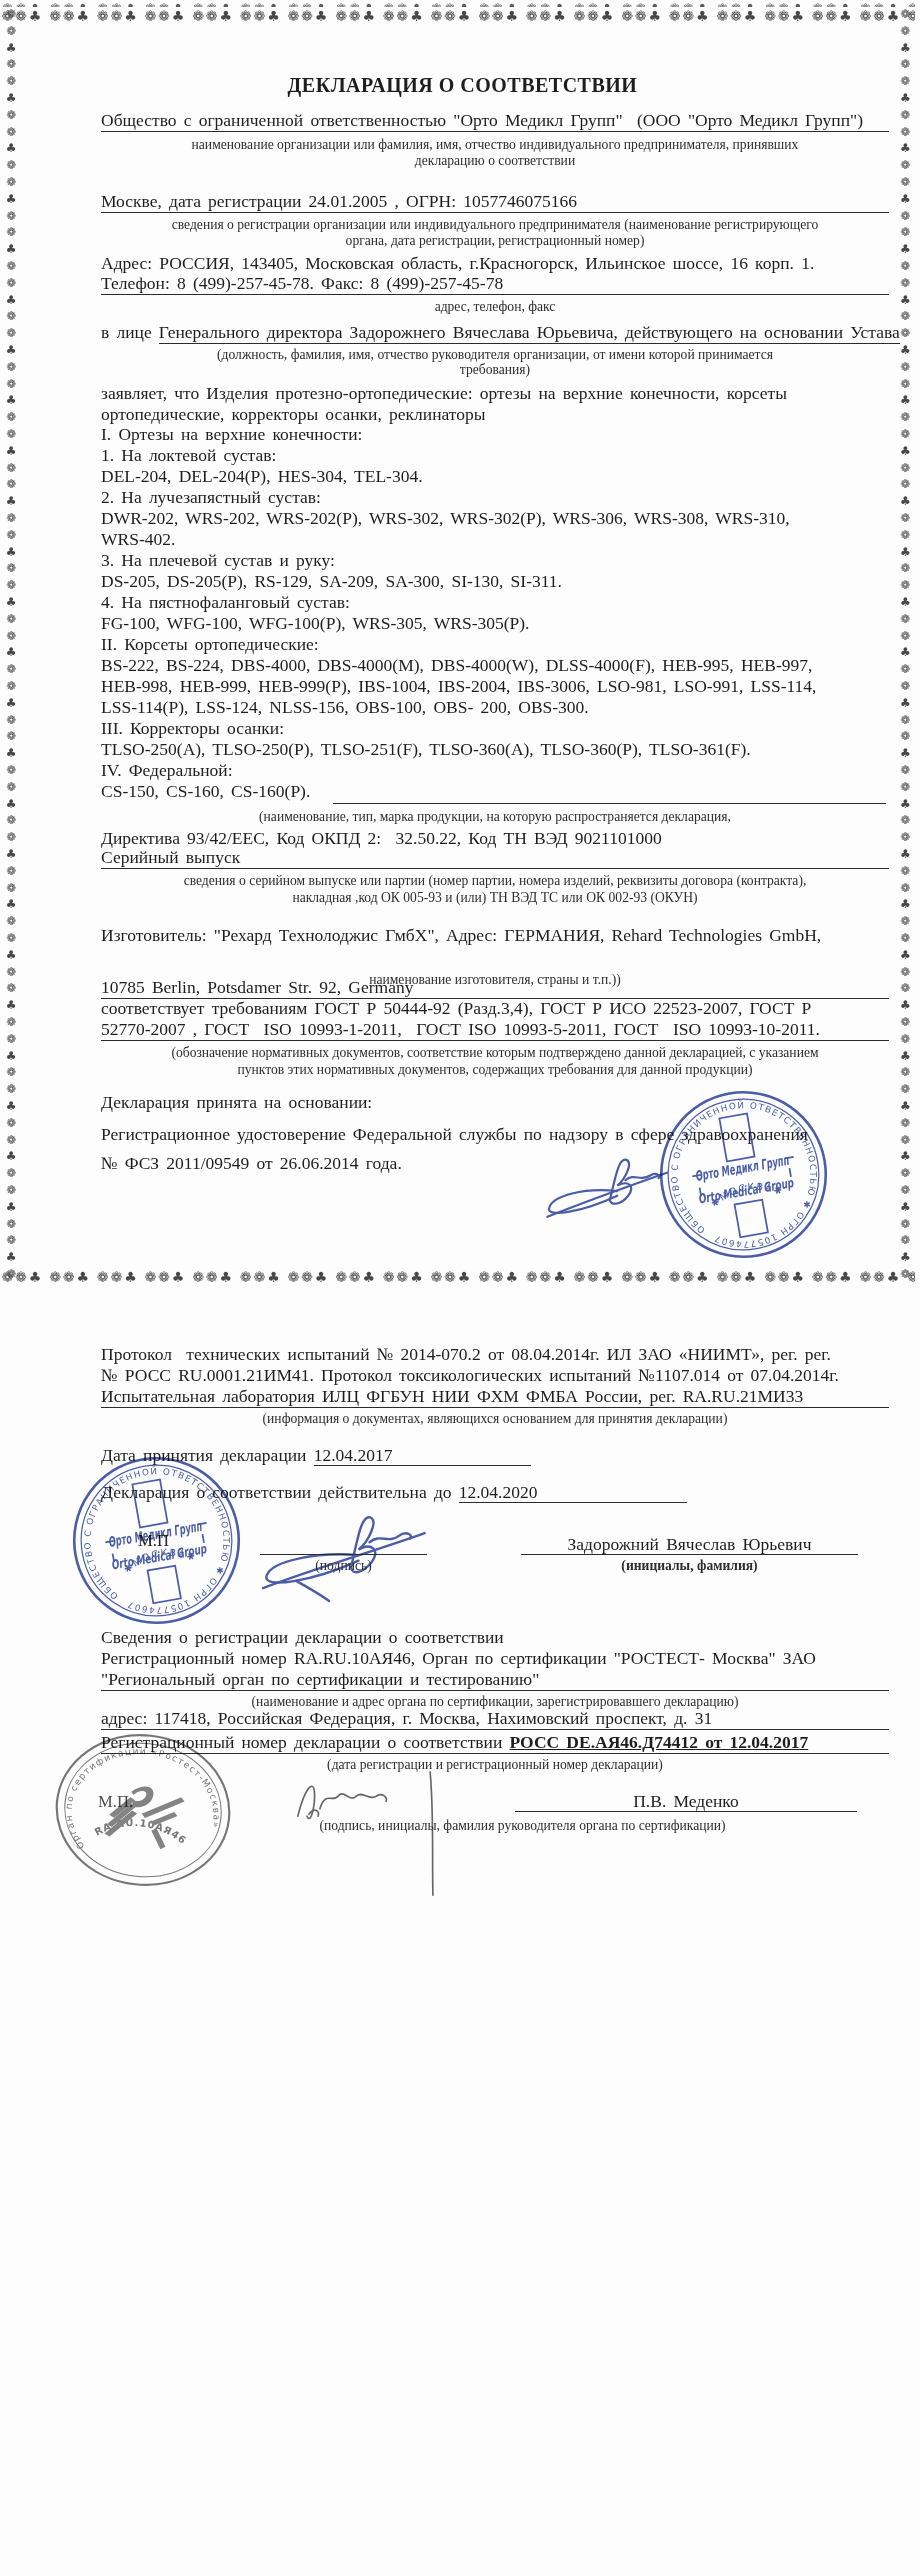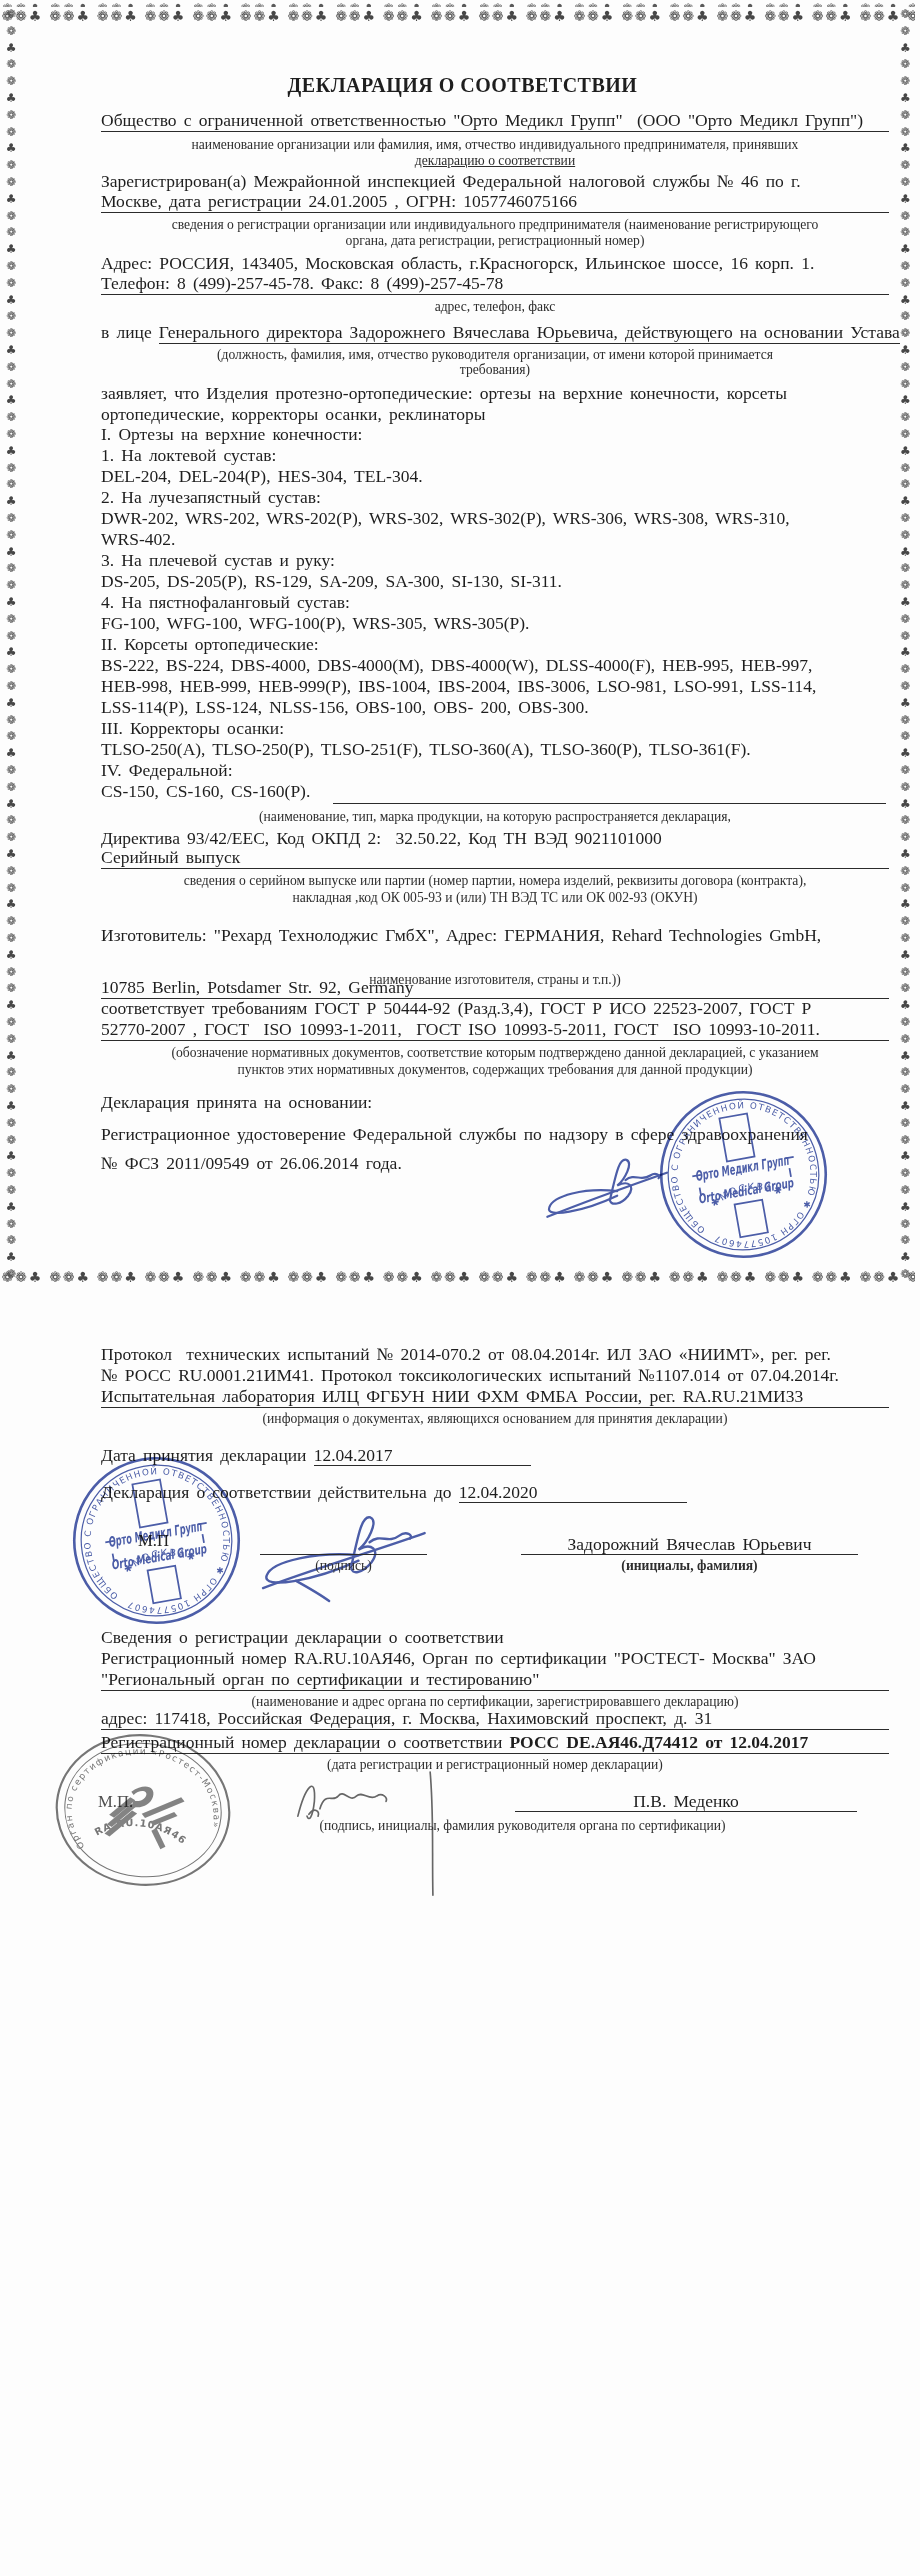--- a/index.html
+++ b/index.html
@@ -15,21 +15,21 @@
             color:#474747;writing-mode:vertical-rl;text-orientation:upright;line-height:18.4px;}
   
   .line{position:absolute;left:101px;width:788px;font-size:17.5px;line-height:20px;
         white-space:pre;word-spacing:2.8px;color:#1e1e1e;}
   .ul{border-bottom:1.8px solid #2b2b2b;padding-bottom:0.9px;}
   .hint{position:absolute;left:101px;width:788px;text-align:center;font-size:13.6px;
         line-height:15.6px;white-space:pre;color:#2d2d2d;}
   .title{position:absolute;left:106px;width:713px;text-align:center;font-size:20px;
          font-weight:bold;letter-spacing:0.5px;white-space:pre;}
   .seg{position:absolute;border-top:1.8px solid #2b2b2b;height:0;}
-  .b{font-weight:bold;}
+  .b{font-weight:bold;text-decoration:underline;}
   .valbox{display:inline-block;border-bottom:1.8px solid #2b2b2b;}
   .dirul{border-bottom:1.8px solid #2b2b2b;padding-bottom:0.9px;}
   .products{position:absolute;left:101px;top:424px;width:788px;}
   .products div{font-size:17.5px;line-height:21px;white-space:pre;word-spacing:2.8px;}
   .mp{position:absolute;font-size:16.6px;color:#222;}
   .mp.gray{color:#4f4f4f;}
   .stamp,.sig{position:absolute;mix-blend-mode:multiply;opacity:0.92;}
 </style>
 </head>
 <body>
@@ -39,23 +39,22 @@
   <div class="border-h faint" style="top:0;">❁❁♣ ❁❁♣ ❁❁♣ ❁❁♣ ❁❁♣ ❁❁♣ ❁❁♣ ❁❁♣ ❁❁♣ ❁❁♣ ❁❁♣ ❁❁♣ ❁❁♣ ❁❁♣ ❁❁♣ ❁❁♣ ❁❁♣ ❁❁♣ ❁❁♣ ❁❁♣ ❁❁♣ ❁❁♣ ❁❁♣ ❁❁♣ ❁❁♣ ❁❁♣ ❁❁♣ ❁❁♣ ❁❁♣ ❁❁♣ </div>
   <div class="border-h" style="top:7.4px;">❁❁♣ ❁❁♣ ❁❁♣ ❁❁♣ ❁❁♣ ❁❁♣ ❁❁♣ ❁❁♣ ❁❁♣ ❁❁♣ ❁❁♣ ❁❁♣ ❁❁♣ ❁❁♣ ❁❁♣ ❁❁♣ ❁❁♣ ❁❁♣ ❁❁♣ ❁❁♣ ❁❁♣ ❁❁♣ ❁❁♣ ❁❁♣ ❁❁♣ ❁❁♣ ❁❁♣ ❁❁♣ ❁❁♣ ❁❁♣ </div>
   <div class="border-h" style="top:1268px;">❁❁♣ ❁❁♣ ❁❁♣ ❁❁♣ ❁❁♣ ❁❁♣ ❁❁♣ ❁❁♣ ❁❁♣ ❁❁♣ ❁❁♣ ❁❁♣ ❁❁♣ ❁❁♣ ❁❁♣ ❁❁♣ ❁❁♣ ❁❁♣ ❁❁♣ ❁❁♣ ❁❁♣ ❁❁♣ ❁❁♣ ❁❁♣ ❁❁♣ ❁❁♣ ❁❁♣ ❁❁♣ ❁❁♣ ❁❁♣ </div>
   <div class="border-v" style="left:1.8px;">❁❁♣❁❁♣❁❁♣❁❁♣❁❁♣❁❁♣❁❁♣❁❁♣❁❁♣❁❁♣❁❁♣❁❁♣❁❁♣❁❁♣❁❁♣❁❁♣❁❁♣❁❁♣❁❁♣❁❁♣❁❁♣❁❁♣❁❁♣❁❁♣❁❁♣❁❁♣❁❁♣❁❁♣❁❁♣❁❁♣❁❁♣❁❁♣❁❁♣❁❁♣❁❁♣❁❁♣❁❁♣❁❁♣❁❁♣❁❁♣</div>
   <div class="border-v" style="left:896px;">❁❁♣❁❁♣❁❁♣❁❁♣❁❁♣❁❁♣❁❁♣❁❁♣❁❁♣❁❁♣❁❁♣❁❁♣❁❁♣❁❁♣❁❁♣❁❁♣❁❁♣❁❁♣❁❁♣❁❁♣❁❁♣❁❁♣❁❁♣❁❁♣❁❁♣❁❁♣❁❁♣❁❁♣❁❁♣❁❁♣❁❁♣❁❁♣❁❁♣❁❁♣❁❁♣❁❁♣❁❁♣❁❁♣❁❁♣❁❁♣</div>
 
   <div class="title" style="top:74px;">ДЕКЛАРАЦИЯ О СООТВЕТСТВИИ</div>
 
   <div class="line ul" style="top:110px;">Общество с ограниченной ответственностью "Орто Медикл Групп"  (ООО "Орто Медикл Групп")</div>
   <div class="hint" style="top:137px;">наименование организации или фамилия, имя, отчество индивидуального предпринимателя, принявших</div>
-  <div class="hint" style="top:153px;text-decoration:underline;">декларацию о соответствии</div>
-
-  <div class="line" style="top:171px;">Зарегистрирован(а) Межрайонной инспекцией Федеральной налоговой службы № 46 по г.</div>
+  <div class="hint" style="top:153px;">декларацию о соответствии</div>
+
   <div class="line ul" style="top:191px;">Москве, дата регистрации 24.01.2005 , ОГРН: 1057746075166</div>
   <div class="hint" style="top:217px;">сведения о регистрации организации или индивидуального предпринимателя (наименование регистрирующего</div>
   <div class="hint" style="top:233px;">органа, дата регистрации, регистрационный номер)</div>
 
   <div class="line" style="top:253px;">Адрес: РОССИЯ, 143405, Московская область, г.Красногорск, Ильинское шоссе, 16 корп. 1.</div>
   <div class="line ul" style="top:273px;">Телефон: 8 (499)-257-45-78. Факс: 8 (499)-257-45-78</div>
   <div class="hint" style="top:299px;">адрес, телефон, факс</div>
 
   <div class="line" style="top:322px;"><span>в лице </span><span class="dirul">Генерального директора Задорожнего Вячеслава Юрьевича, действующего на основании Устава</span></div>
   <div class="hint" style="top:347px;">(должность, фамилия, имя, отчество руководителя организации, от имени которой принимается</div>

